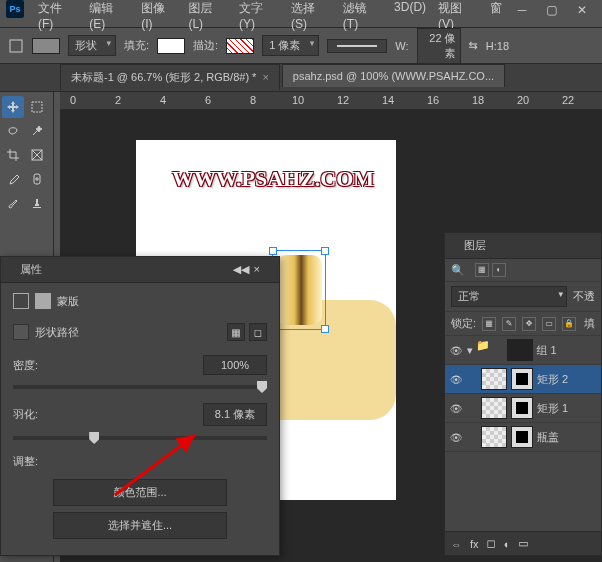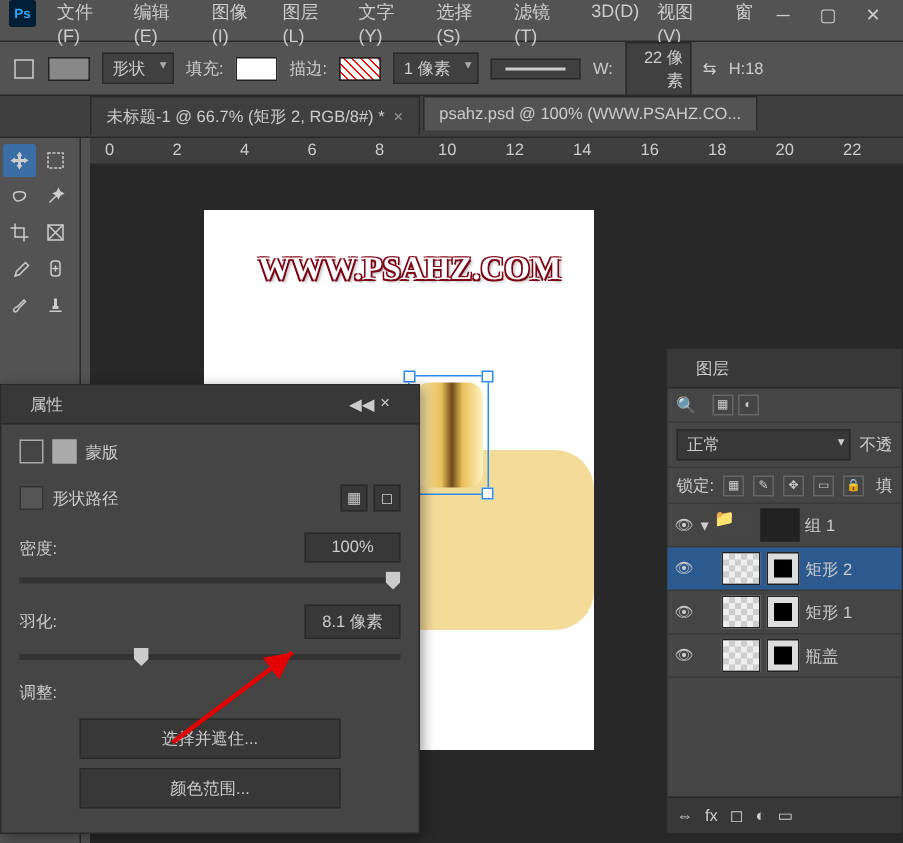--- a/index.html
+++ b/index.html
@@ -237,22 +237,22 @@
       <span>羽化:</span>
       <span style="flex:1"></span>
       <span class="val-input">8.1 像素</span>
     </div>
     <div class="slider">
         <div class="thumb" style="left:30%"></div>
       </div>
     <div class="prop-row">
         <span>调整:</span>
       </div>
+    <div class="btn-wide">颜色范围...</div>
     <div class="btn-wide">选择并遮住...</div>
-    <div class="btn-wide">颜色范围...</div>
   </div>
 </div>
 
 <div class="arrow-annot">
   <svg width="100" height="70">
       <defs>
         <marker id="ah" markerWidth="8" markerHeight="8" refX="6" refY="3" orient="auto">
           <path d="M0 0L6 3L0 6z" fill="#e30000"></path>
         </marker>
       </defs>

